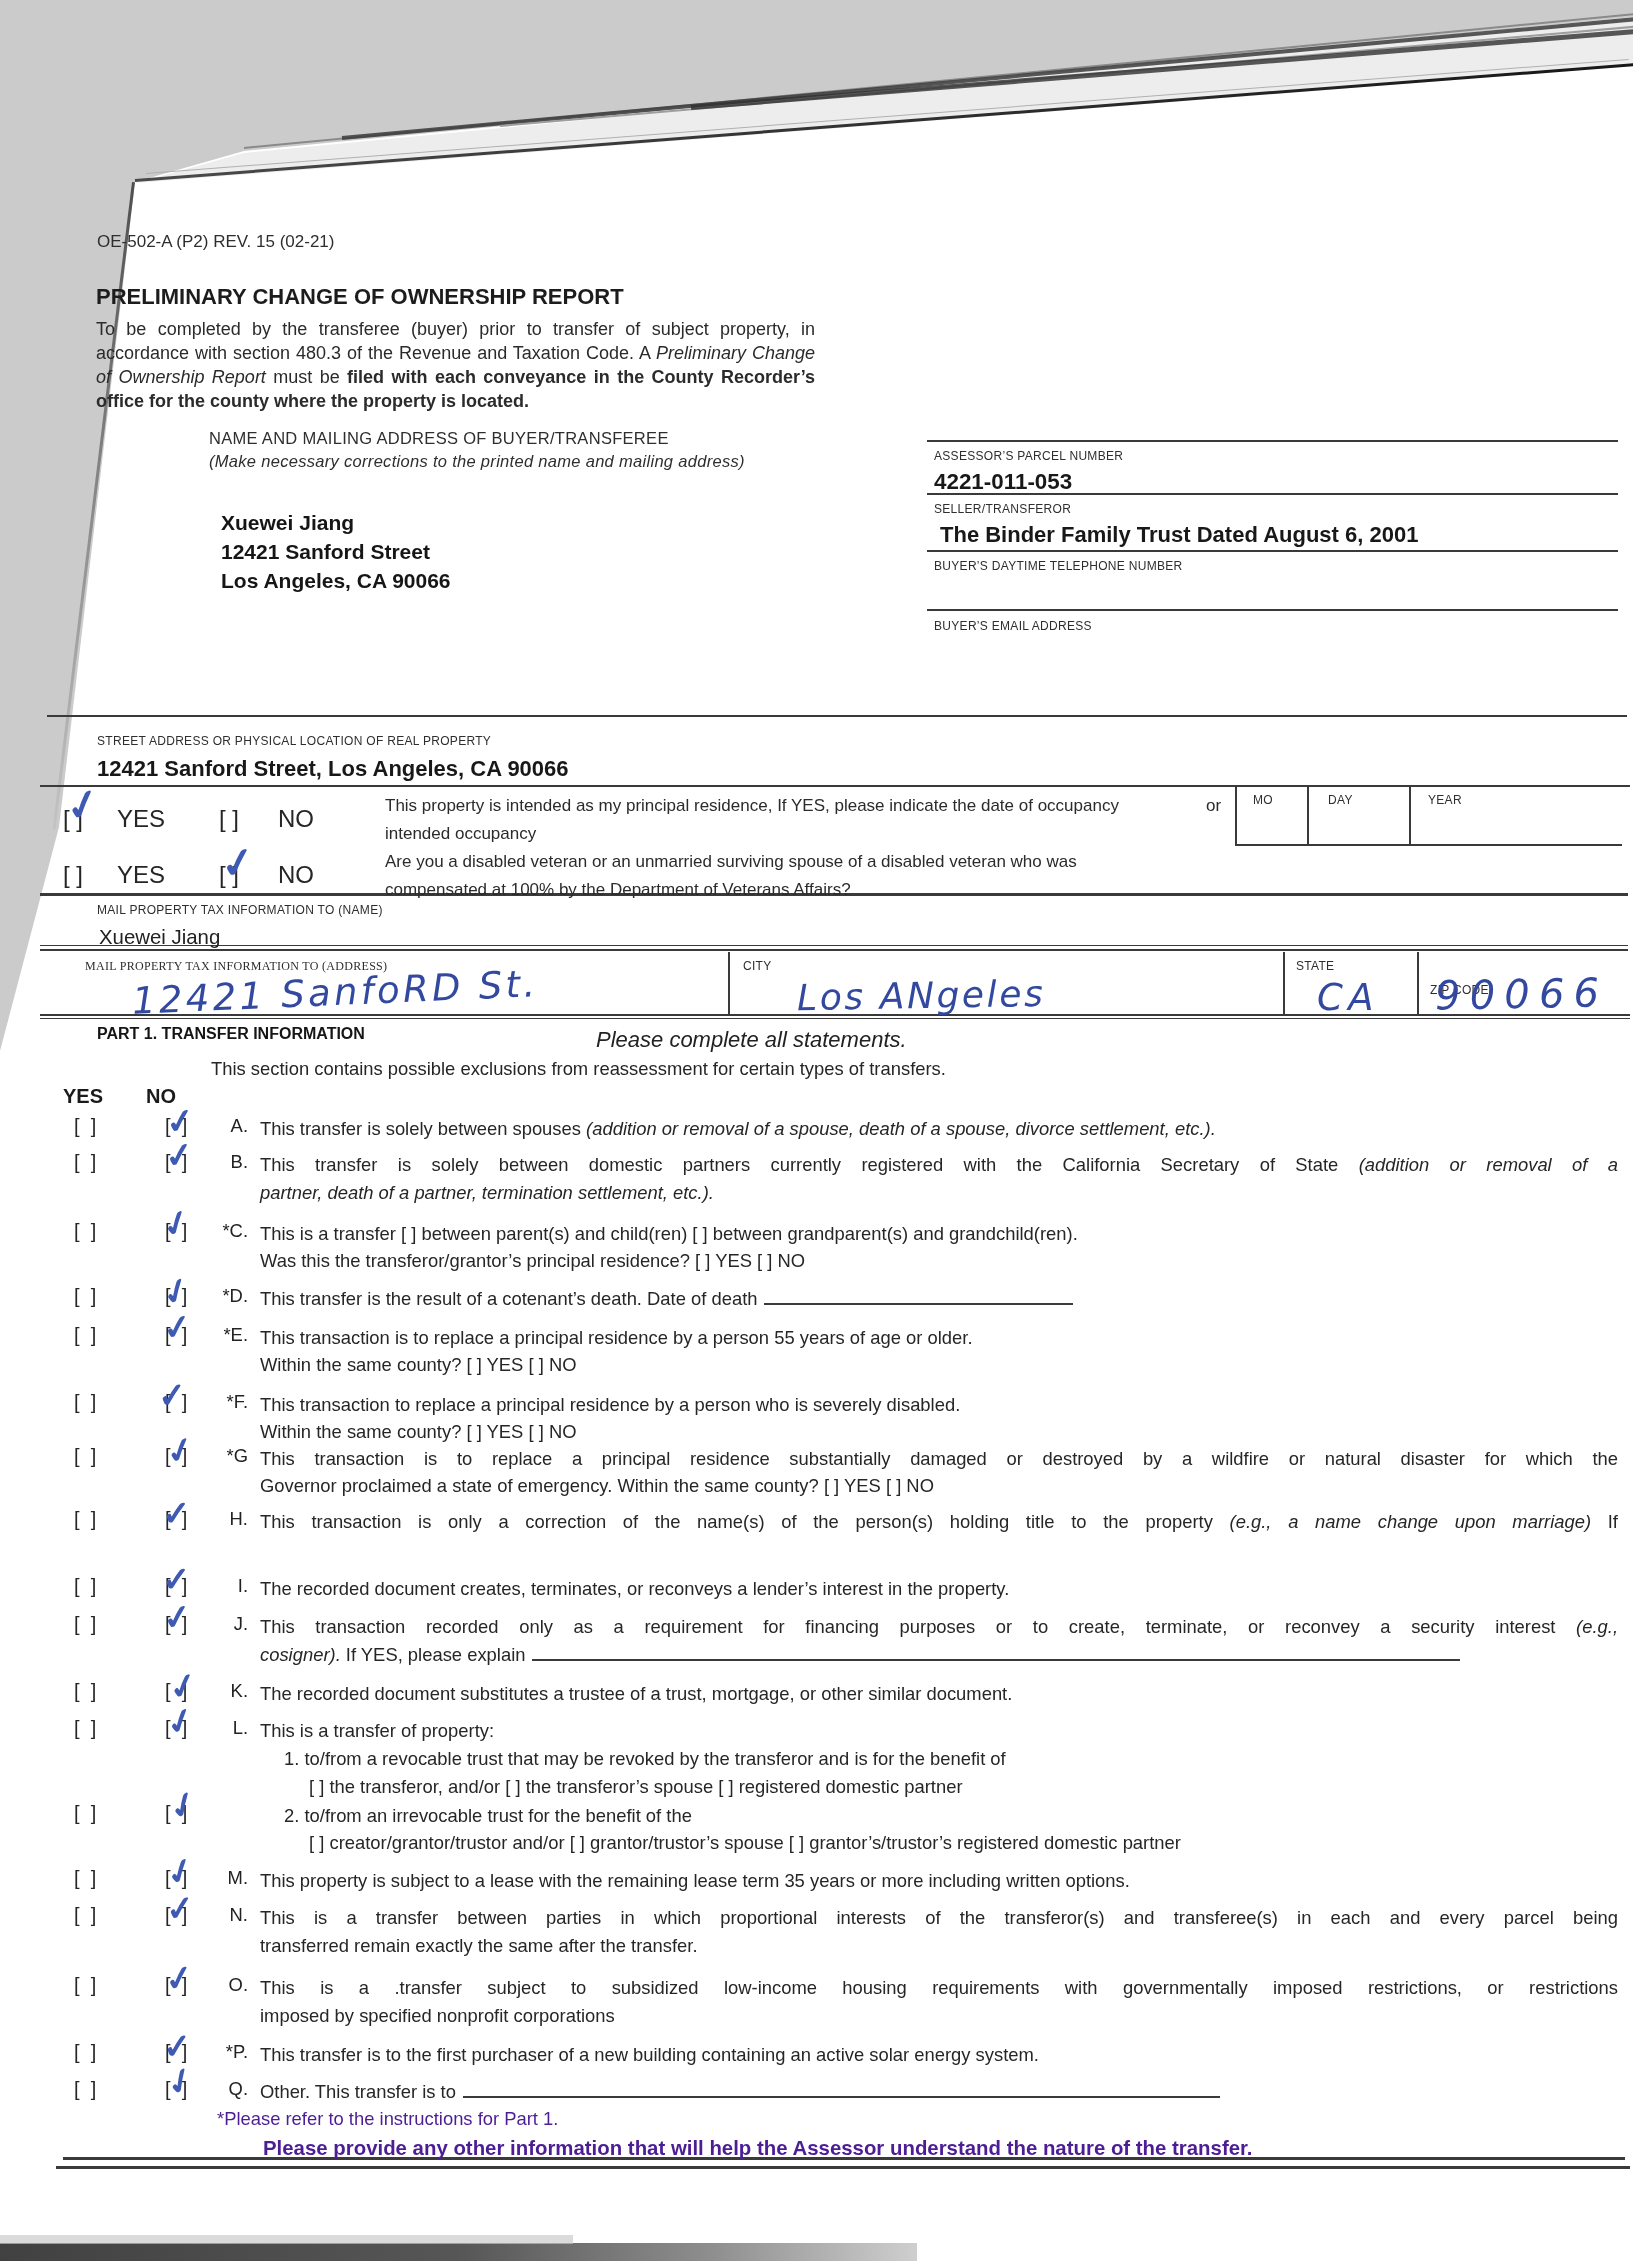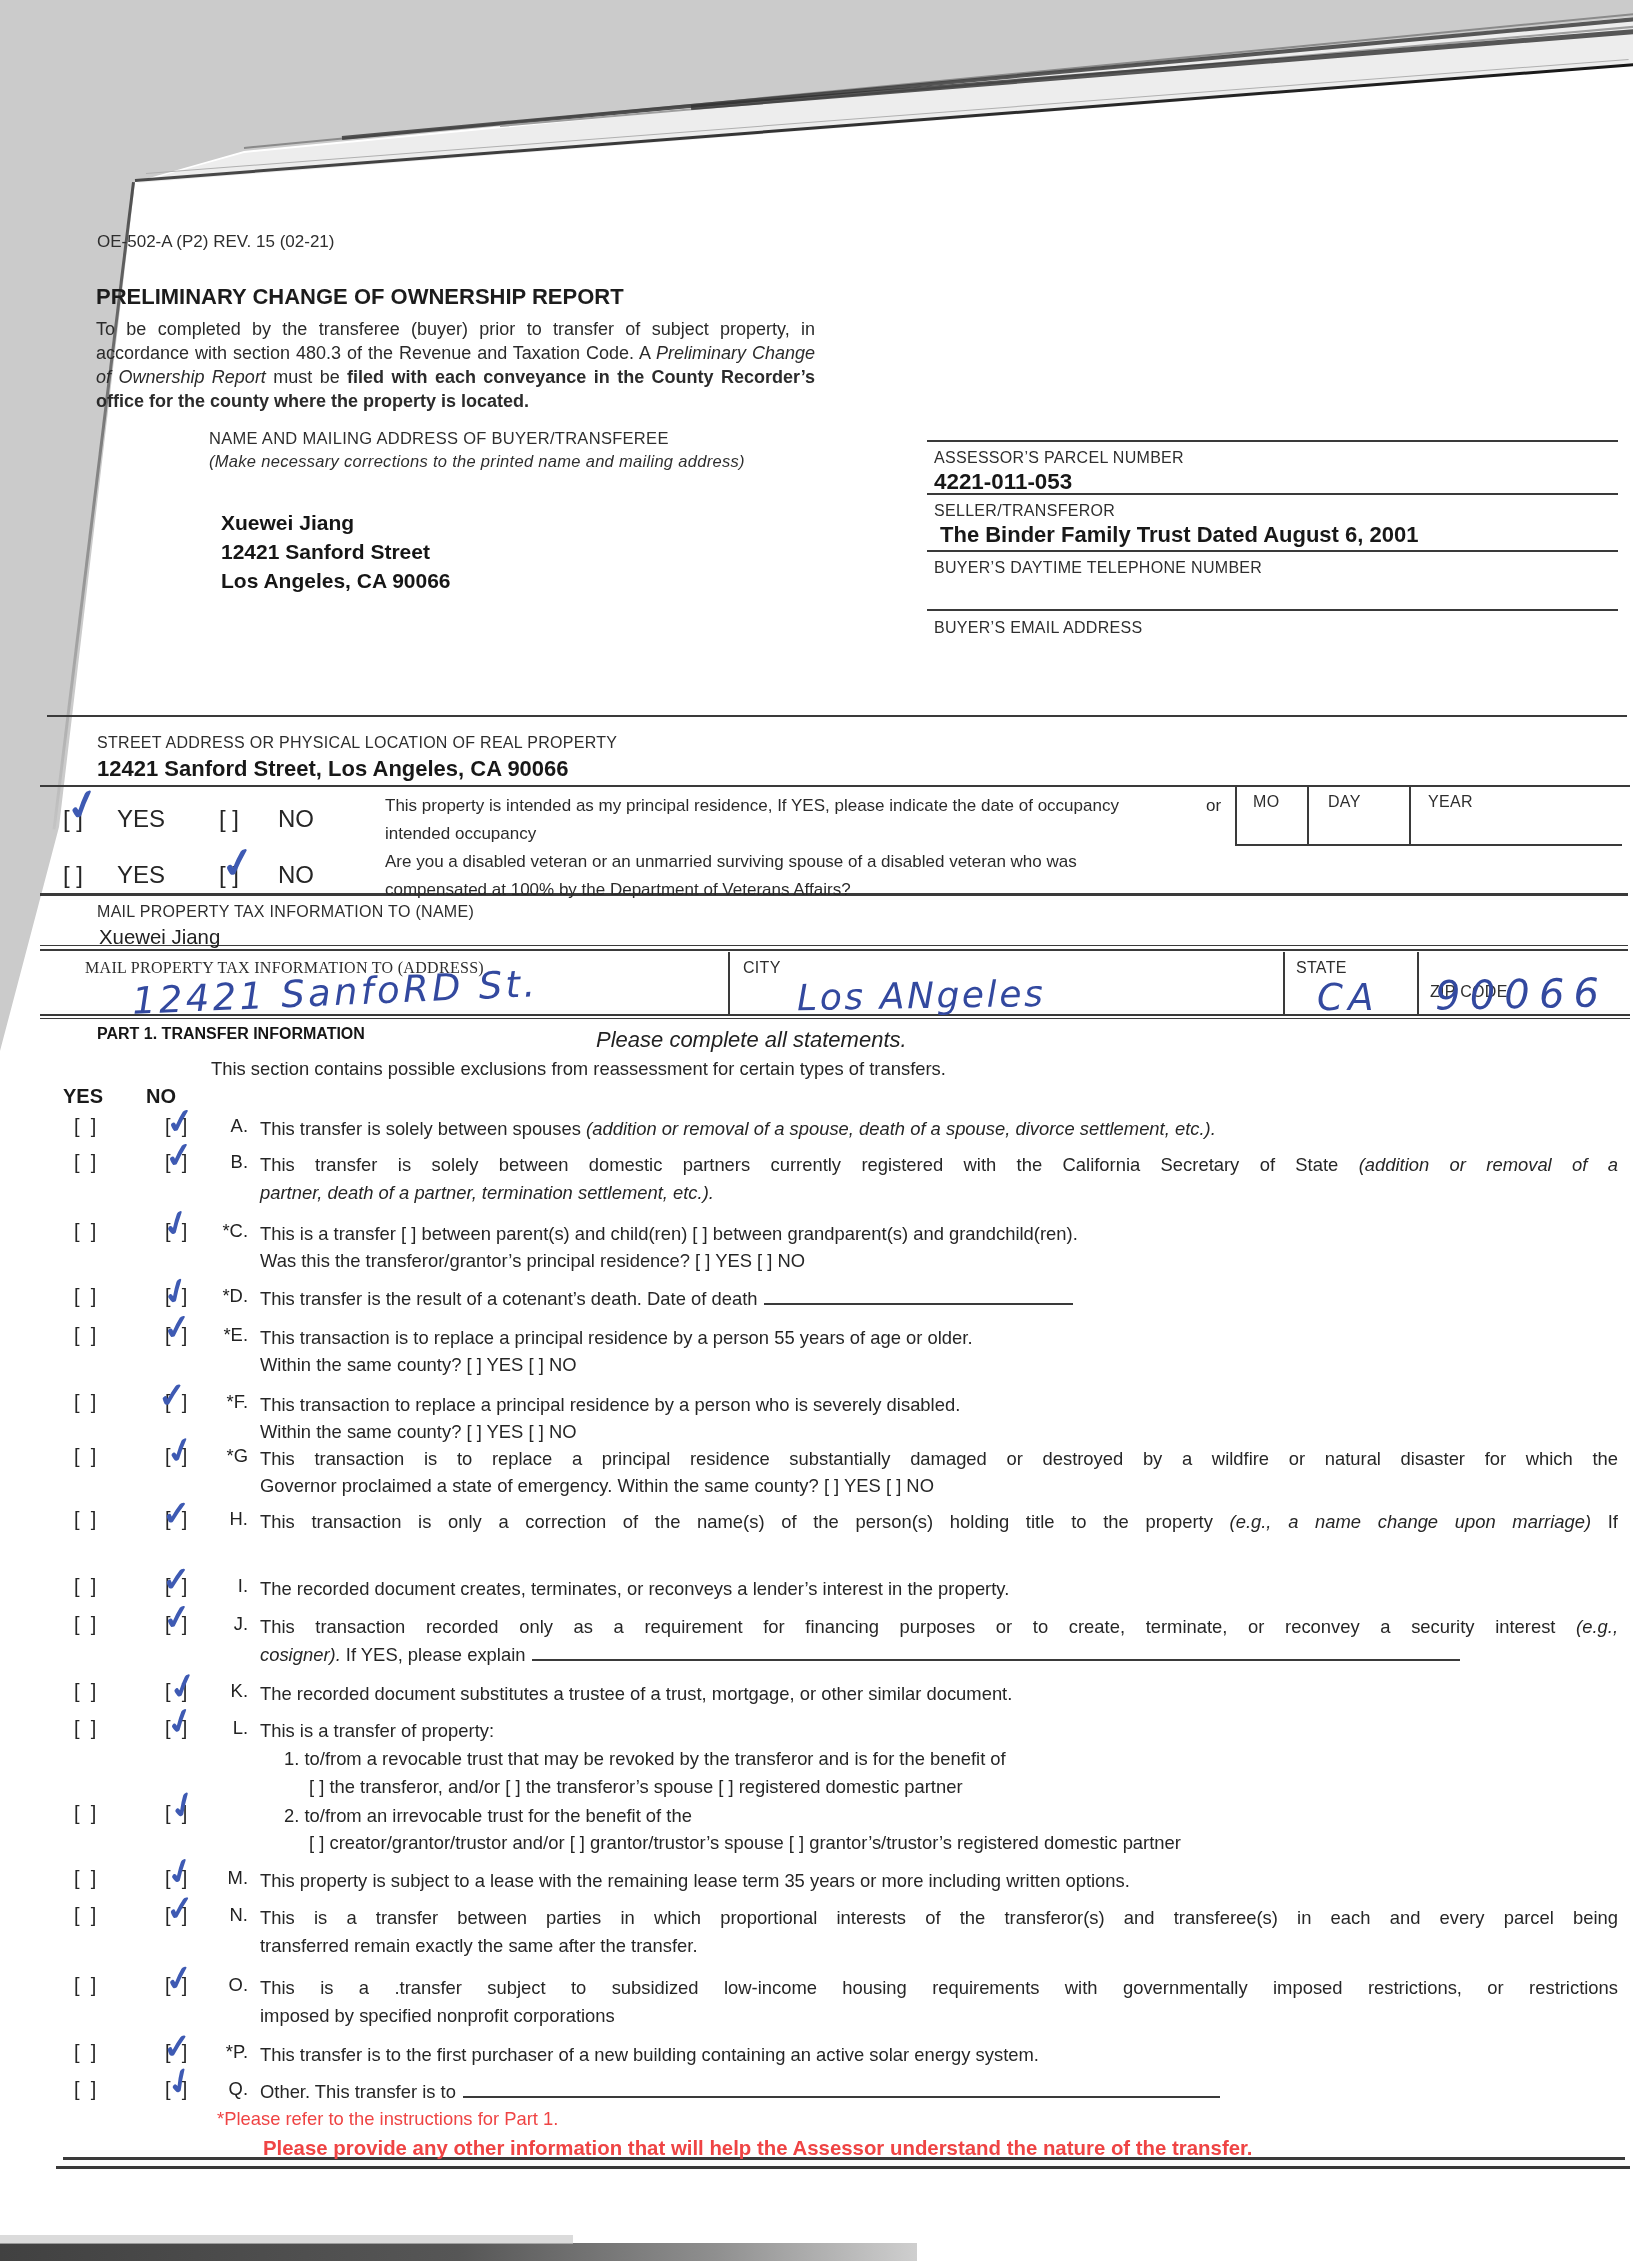--- a/index.html
+++ b/index.html
@@ -4,21 +4,21 @@
 <style>
   html,body{margin:0;padding:0;background:#ffffff;}
   #page{position:relative;width:1633px;height:2261px;background:#ffffff;overflow:hidden;
         font-family:"Liberation Sans", sans-serif;color:#262626;}
   
   .art{position:absolute;z-index:1;}
   .streak{position:absolute;transform-origin:left center;z-index:1;}
   
   .hl{position:absolute;background:#3a3a3a;z-index:2;}
   .vl{position:absolute;background:#3a3a3a;z-index:2;}
-  .lab{position:absolute;font-size:16px;color:#2e2e2e;letter-spacing:0.3px;white-space:nowrap;z-index:3;}
+  .lab{position:absolute;font-size:12px;color:#2e2e2e;letter-spacing:0.3px;white-space:nowrap;z-index:3;}
   .small{position:absolute;font-size:17px;color:#2e2e2e;white-space:nowrap;z-index:3;}
   .bval{position:absolute;font-weight:bold;font-size:22px;color:#181818;white-space:nowrap;z-index:3;}
   .rval{position:absolute;font-size:20.4px;color:#222;white-space:nowrap;z-index:3;}
   .title{position:absolute;font-weight:bold;font-size:22px;color:#1c1c1c;white-space:nowrap;z-index:3;}
   .intro{position:absolute;font-size:18px;line-height:24px;text-align:justify;color:#2b2b2b;z-index:3;}
   .it{font-style:italic;}
   .b{font-weight:bold;}
   .addr{position:absolute;font-weight:bold;font-size:21px;line-height:29px;color:#161616;white-space:nowrap;z-index:3;}
   .bq{position:absolute;font-size:24px;color:#262626;white-space:nowrap;z-index:3;}
   .qt{position:absolute;font-size:17px;line-height:26px;color:#2b2b2b;white-space:nowrap;z-index:3;}
@@ -28,21 +28,21 @@
   .bk{position:absolute;font-size:20px;color:#262626;white-space:pre;z-index:3;}
   .lt{position:absolute;left:195px;width:53px;text-align:right;font-size:18.4px;color:#222;white-space:nowrap;z-index:3;}
   .tx{position:absolute;left:260px;font-size:18.4px;line-height:28px;color:#262626;white-space:nowrap;z-index:3;}
   .jl{position:absolute;left:260px;width:1358px;font-size:18.4px;line-height:28px;color:#262626;
       text-align:justify;text-align-last:justify;z-index:3;}
   .ck{position:absolute;font-size:34px;line-height:1;color:#3e5ab3;font-weight:bold;
       transform:rotate(-8deg);z-index:4;}
   .ul{display:inline-block;border-bottom:2px solid #3a3a3a;height:14.5px;margin-left:6.6px;}
   .hd{position:absolute;color:#33499f;font-style:italic;font-family:"DejaVu Sans",sans-serif;
       white-space:nowrap;z-index:4;}
-  .foot{position:absolute;font-size:18.4px;color:#ef4444;white-space:nowrap;z-index:3;}
+  .foot{position:absolute;font-size:18.4px;color:#4c1d95;white-space:nowrap;z-index:3;}
 </style>
 </head>
 <body>
 
 <div id="page">
 
   <div class="art" style="left:0;top:0;width:1633px;height:1054px;background:#cbcbcb;
               clip-path:polygon(0px 0px,1633px 0px,1633px 17px,244px 151px,135px 182px,59px 827px,0px 1051px);"></div>
   <div class="art" style="left:0;top:0;width:1633px;height:198px;background:#ededed;
               clip-path:polygon(244px 153px,1633px 18.4px,1633px 66px,136px 183px);"></div>

